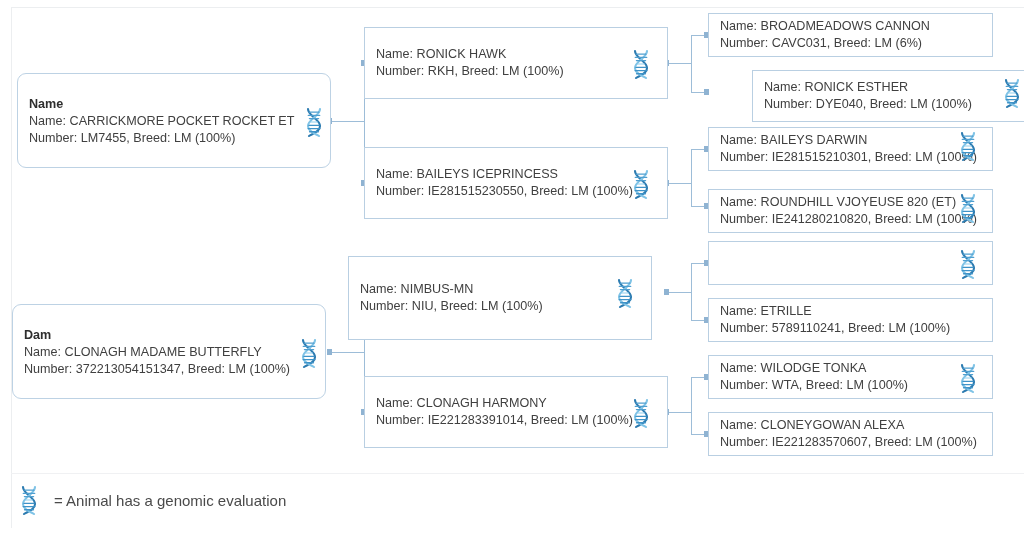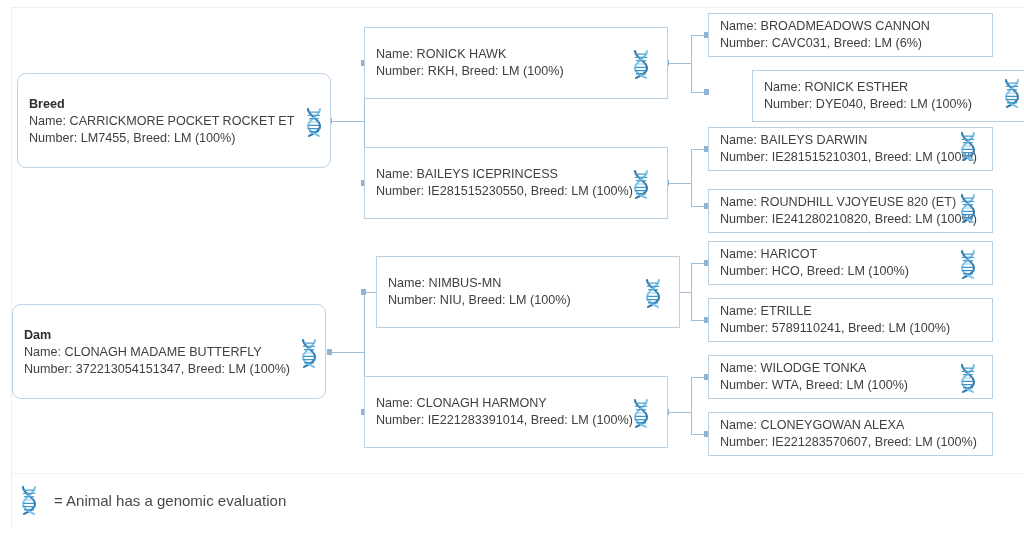--- a/index.html
+++ b/index.html
@@ -171,21 +171,21 @@
   <div class="conn conn-h" style="left:668px; top:412px; width:23px;"></div>
   <div class="conn conn-v" style="left:691px; top:377px; height:57px;"></div>
   <div class="conn conn-h" style="left:691px; top:377px; width:17px;"></div>
   <div class="conn conn-h" style="left:691px; top:434px; width:17px;"></div>
   <div class="port" style="left:664px; top:409px;"></div>
   <div class="port" style="left:704px; top:374px;"></div>
   <div class="port" style="left:704px; top:431px;"></div>
 
   <div class="node gen1" style="left:17px; top:73px; width:314px; height:95px;">
     <div class="node-text">
-      <span class="node-role">Breed</span>
+      <span class="node-role">Name</span>
       <span class="node-line">Name: CARRICKMORE POCKET ROCKET ET</span>
       <span class="node-line">Number: LM7455, Breed: LM (100%)</span>
     </div>
     <span class="dna-icon" style="left:285px; top:33px;">
       <svg viewBox="0 0 22 30" xmlns="http://www.w3.org/2000/svg">
         <g fill="none" stroke-linecap="round">
           <path d="M5 2 C5 9, 17 12, 17 19 C17 25, 9 27, 6 29" stroke="#2c7bb0" stroke-width="2.1"></path>
           <path d="M17 2 C17 9, 5 12, 5 19 C5 25, 13 27, 16 29" stroke="#7fc3e6" stroke-width="2.1"></path>
           <path d="M6.2 5.2 H15.8" stroke="#4f9fd0" stroke-width="1.3"></path>
           <path d="M5.3 8.4 H16.7" stroke="#4f9fd0" stroke-width="1.3"></path>
@@ -259,21 +259,21 @@
           <path d="M6.4 11.6 H15.6" stroke="#4f9fd0" stroke-width="1.3"></path>
           <path d="M7.6 15 H14.4" stroke="#8ecdee" stroke-width="1.2"></path>
           <path d="M6.0 18.4 H16.0" stroke="#3f93c8" stroke-width="1.4"></path>
           <path d="M5.2 21.6 H16.8" stroke="#3f93c8" stroke-width="1.4"></path>
           <path d="M6.6 24.8 H15.4" stroke="#3f93c8" stroke-width="1.4"></path>
         </g>
       </svg>
     </span>
   </div>
 
-  <div class="node" style="left:376px; top:256px; width:304px; height:72px;text-decoration:underline;">
+  <div class="node" style="left:348px; top:256px; width:304px; height:84px;text-decoration:underline;">
     <div class="node-text">
       <span class="node-line">Name: NIMBUS-MN</span>
       <span class="node-line">Number: NIU, Breed: LM (100%)</span>
     </div>
     <span class="dna-icon" style="left:265px; top:21px;">
       <svg viewBox="0 0 22 30" xmlns="http://www.w3.org/2000/svg">
         <g fill="none" stroke-linecap="round">
           <path d="M5 2 C5 9, 17 12, 17 19 C17 25, 9 27, 6 29" stroke="#2c7bb0" stroke-width="2.1"></path>
           <path d="M17 2 C17 9, 5 12, 5 19 C5 25, 13 27, 16 29" stroke="#7fc3e6" stroke-width="2.1"></path>
           <path d="M6.2 5.2 H15.8" stroke="#4f9fd0" stroke-width="1.3"></path>
@@ -377,24 +377,20 @@
           <path d="M7.6 15 H14.4" stroke="#8ecdee" stroke-width="1.2"></path>
           <path d="M6.0 18.4 H16.0" stroke="#3f93c8" stroke-width="1.4"></path>
           <path d="M5.2 21.6 H16.8" stroke="#3f93c8" stroke-width="1.4"></path>
           <path d="M6.6 24.8 H15.4" stroke="#3f93c8" stroke-width="1.4"></path>
         </g>
       </svg>
     </span>
   </div>
 
   <div class="node" style="left:708px; top:241px; width:285px; height:44px;">
-    <div class="node-text">
-      <span class="node-line">Name: HARICOT</span>
-      <span class="node-line">Number: HCO, Breed: LM (100%)</span>
-    </div>
     <span class="dna-icon" style="left:248px; top:7px;">
       <svg viewBox="0 0 22 30" xmlns="http://www.w3.org/2000/svg">
         <g fill="none" stroke-linecap="round">
           <path d="M5 2 C5 9, 17 12, 17 19 C17 25, 9 27, 6 29" stroke="#2c7bb0" stroke-width="2.1"></path>
           <path d="M17 2 C17 9, 5 12, 5 19 C5 25, 13 27, 16 29" stroke="#7fc3e6" stroke-width="2.1"></path>
           <path d="M6.2 5.2 H15.8" stroke="#4f9fd0" stroke-width="1.3"></path>
           <path d="M5.3 8.4 H16.7" stroke="#4f9fd0" stroke-width="1.3"></path>
           <path d="M6.4 11.6 H15.6" stroke="#4f9fd0" stroke-width="1.3"></path>
           <path d="M7.6 15 H14.4" stroke="#8ecdee" stroke-width="1.2"></path>
           <path d="M6.0 18.4 H16.0" stroke="#3f93c8" stroke-width="1.4"></path>

